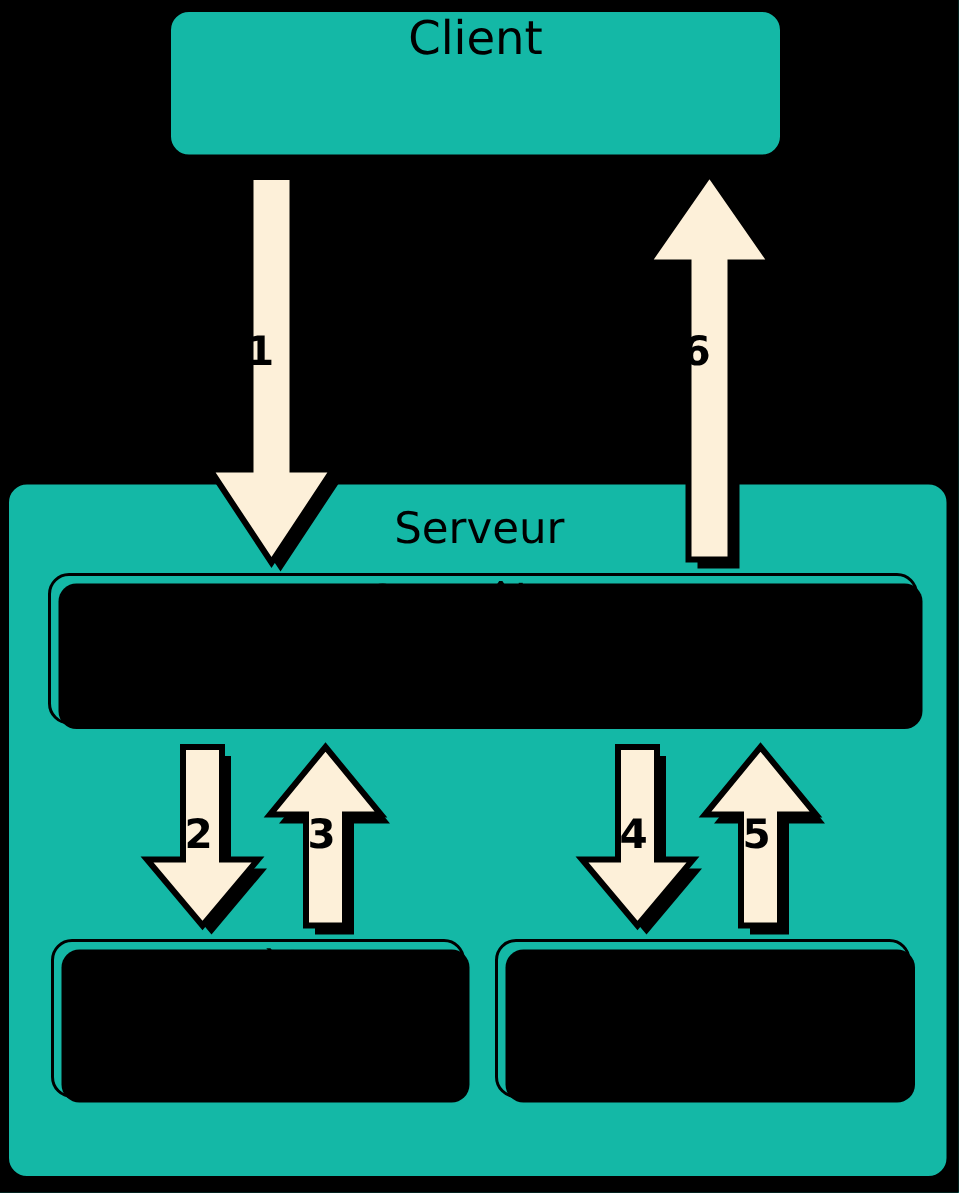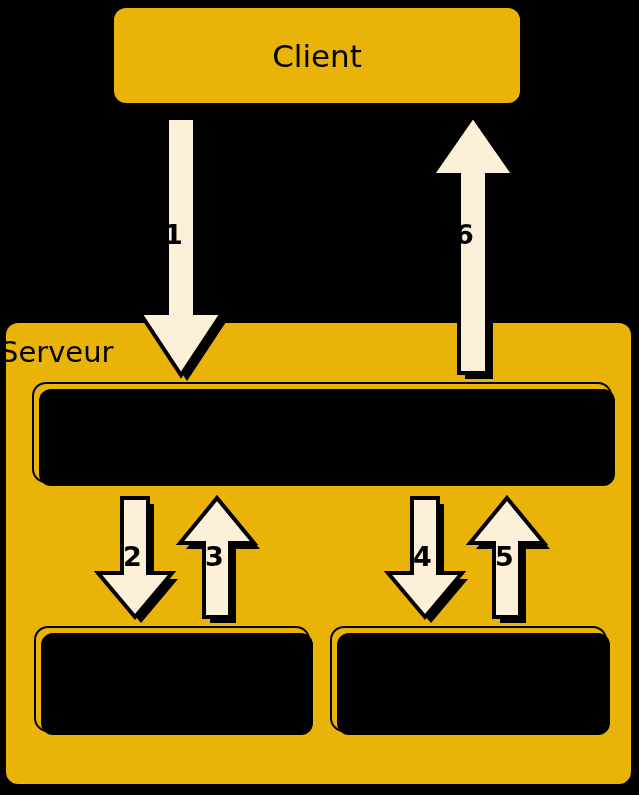--- a/index.html
+++ b/index.html
@@ -13,25 +13,25 @@
     height: 795px;
     background: #000000;
     overflow: hidden;
     font-family: "DejaVu Sans", "Liberation Sans", sans-serif;
   }
 
   
   .box {
     position: absolute;
     box-sizing: border-box;
-    background: #eab308;
+    background: #14b8a6;
     border: 2px solid #000000;
     border-radius: 12px;
     display: flex;
-    align-items: center;
+    align-items: flex-start;
     justify-content: center;
     color: #000000;
     font-weight: 400;
   }
   .box::after {
     content: "";
     position: absolute;
     left: 5px;
     top: 5px;
     right: -5px;
@@ -51,20 +51,21 @@
   #serveur-box {
     left: 4px;   top: 321px;
     width: 629px; height: 465px;
     border-radius: 14px;
     display: block;
   }
   #serveur-label {
     position: absolute;
     left: 0; right: 0;
     top: 335px;
+    text-align: center;
     font-size: 29px;
     color: #000000;
     z-index: 4;
   }
 
   #controleur-box {
     left: 32px;  top: 382px;
     width: 580px; height: 101px;
     font-size: 30px;
     border-radius: 14px;

